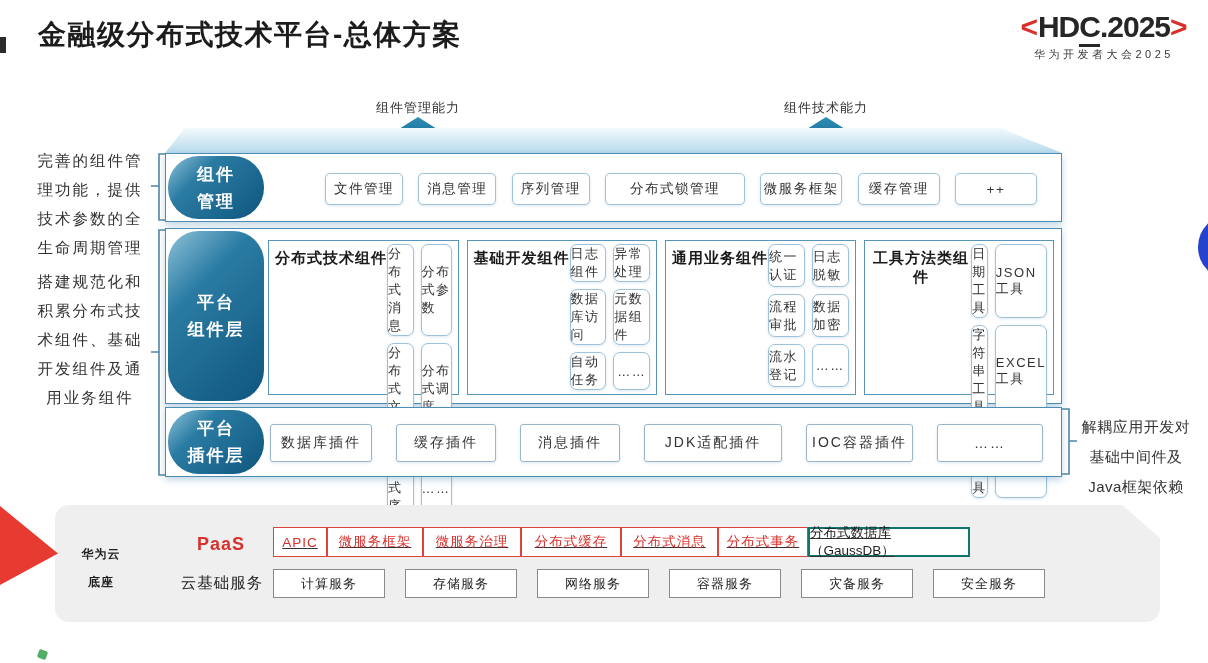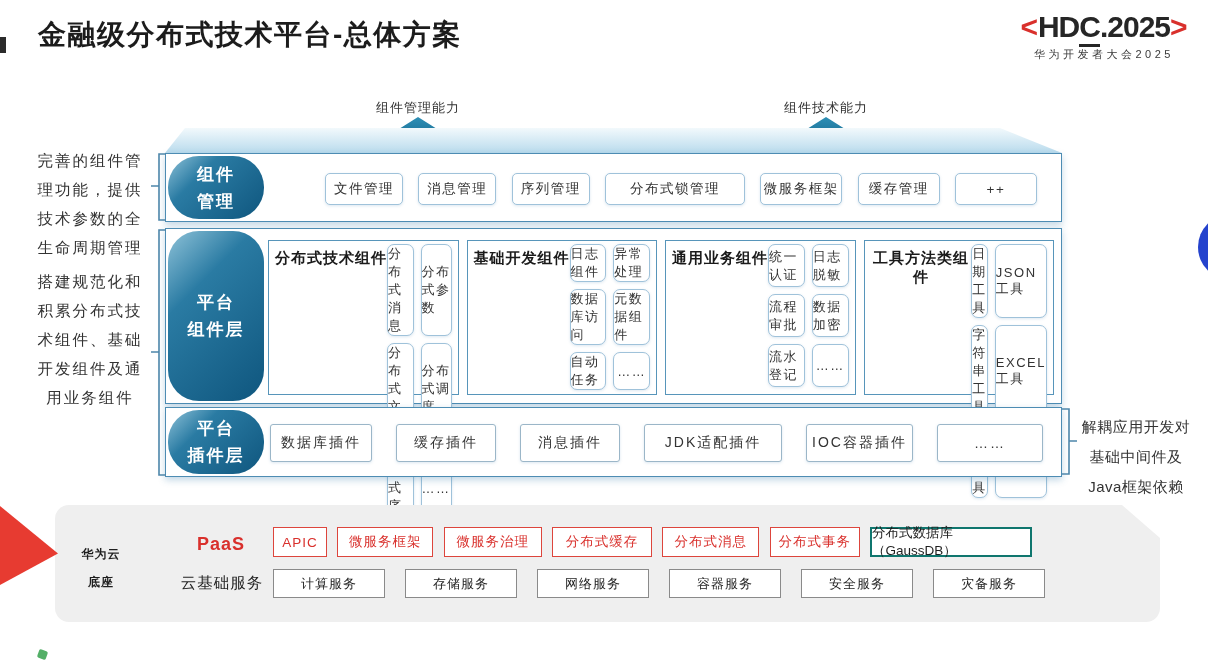--- a/index.html
+++ b/index.html
@@ -69,21 +69,21 @@
   .panel{left:55px;top:505px;width:1105px;height:117px;background:#efefef;border-radius:14px;}
   .panel-cut{position:absolute;right:0;top:0;width:38px;height:33px;background:#fff;
              clip-path:polygon(0 0,100% 0,100% 100%);}
   .red-arrow{left:0;top:506px;width:58px;height:79px;background:#e73b31;
              clip-path:polygon(0 0,100% 60%,0 100%);}
   .found-label{left:62px;top:540px;width:78px;font-size:12px;font-weight:bold;color:#1f1f1f;
                line-height:28px;text-align:center;white-space:pre-line;letter-spacing:1px;}
   .paas-label{left:186px;top:534px;width:70px;text-align:center;font-size:18px;font-weight:bold;
               color:#d9302c;letter-spacing:1px;}
   .base-label{left:172px;top:573px;width:100px;text-align:center;font-size:15.5px;color:#222;letter-spacing:1px;}
-  .paas-chips{left:273px;top:527px;width:759px;height:30px;display:flex;justify-content:space-between;}
+  .paas-chips{left:273px;top:527px;width:920px;height:30px;display:flex;justify-content:flex-start;text-decoration:underline;}
   .base-chips{left:273px;top:569px;width:772px;height:29px;display:flex;justify-content:space-between;}
   .pchip{border:1px solid #dd453c;background:#fff;color:#d9302c;font-size:13.5px;letter-spacing:1px;
          display:flex;align-items:center;justify-content:center;box-sizing:border-box;}
   .dbchip{border:2px solid #0f766e;background:#fff;color:#1f1f1f;font-size:13.5px;
           display:flex;align-items:center;justify-content:center;box-sizing:border-box;}
   .bchip{border:1px solid #8a8a8a;background:#fff;color:#1f1f1f;font-size:13px;letter-spacing:1px;
          width:112px;display:flex;align-items:center;justify-content:center;box-sizing:border-box;}
   .green-mark{left:38px;top:650px;width:9px;height:9px;background:#35a14c;border-radius:2px;
               transform:rotate(20deg);opacity:.85;}
 </style>
@@ -228,19 +228,19 @@
     <div class="pchip" style="width:90px">分布式事务</div>
     <div class="dbchip" style="width:162px">分布式数据库（GaussDB）</div>
   </div>
 
   <div class="abs base-label">云基础服务</div>
   <div class="abs base-chips">
     <div class="bchip">计算服务</div>
     <div class="bchip">存储服务</div>
     <div class="bchip">网络服务</div>
     <div class="bchip">容器服务</div>
+    <div class="bchip">灾备服务</div>
     <div class="bchip">安全服务</div>
-    <div class="bchip">灾备服务</div>
   </div>
 
   <div class="abs green-mark"></div>
 
 </div>
 
 </body></html>

